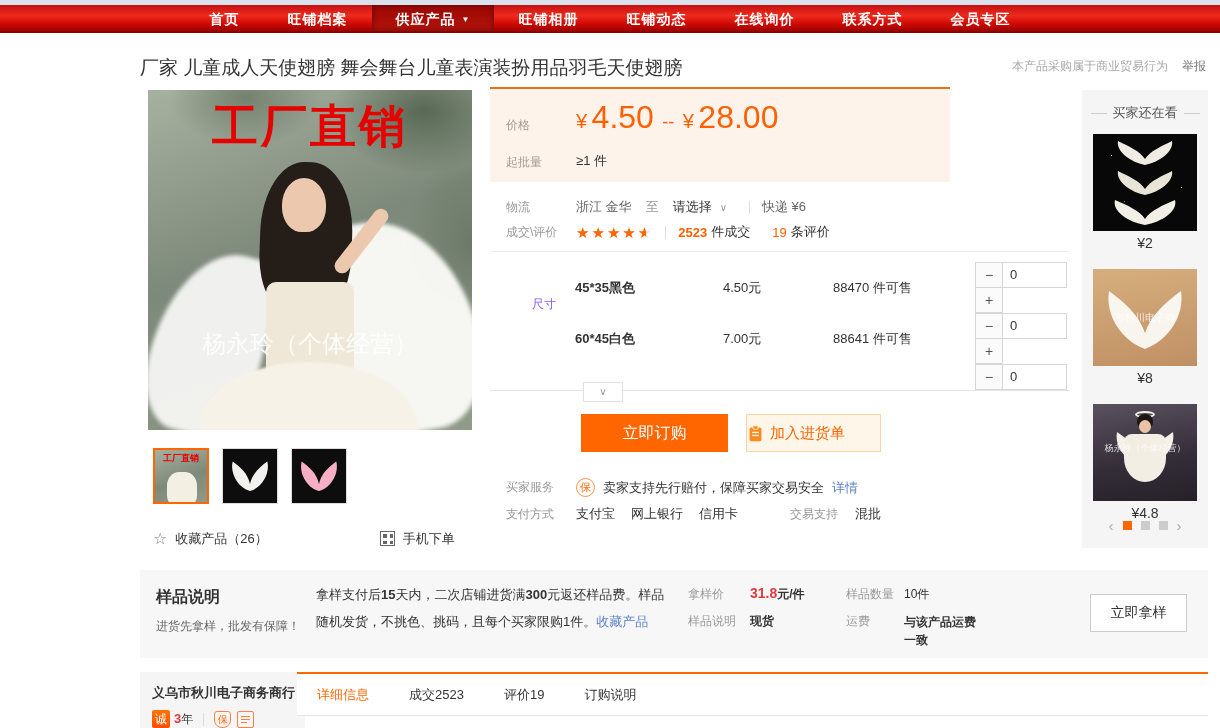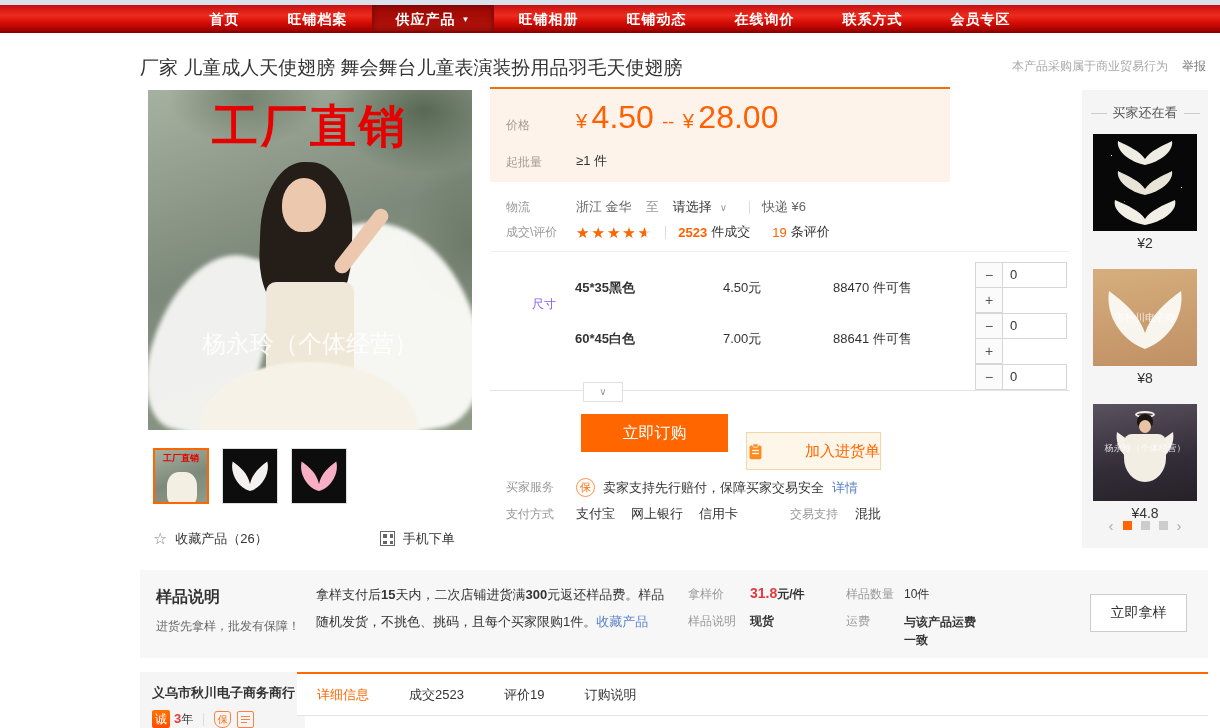--- a/index.html
+++ b/index.html
@@ -123,21 +123,21 @@
      border:1px solid #d6d6d6; background:#fff; font-size:13px; color:#333; padding-left:7px;
      font-family:"Liberation Sans","DejaVu Sans",sans-serif; }
   #divider2 { position:absolute; left:490px; top:390px; width:580px; height:1px; background:#e5e5e5; }
   #expand-tab { position:absolute; left:583px; top:382px; width:40px; height:20px; background:#fff;
      border:1px solid #e0e0e0; text-align:center; line-height:17px; color:#999; font-size:10px; cursor:pointer; }
 
   #order-btn { position:absolute; left:581px; top:414px; width:147px; height:38px; background:#ff6600;
      border:none; color:#fff; font-size:16px; cursor:pointer; font-family:inherit; }
   #cart-btn { position:absolute; left:746px; top:414px; width:135px; height:38px; background:#fdf6e9;
      border:1px solid #f3d6a4; color:#ff6600; font-size:15px; cursor:pointer; font-family:inherit;
-     display:flex; align-items:center; justify-content:space-between; gap:6px;margin-top:18px; }
+     display:flex; align-items:center; justify-content:flex-start; gap:6px; }
   #cart-btn svg { width:17px; height:17px; }
 
   #service-row { top:478px; }
   .baozhang { display:inline-flex; width:19px; height:19px; border:1px solid #ff9148; border-radius:50%;
      color:#ff6600; font-size:11px; align-items:center; justify-content:center; margin-right:8px; }
   .service-link { color:#5b82c8; margin-left:8px; cursor:pointer; }
   #payment-row { top:505px; }
   .pay-item { margin-right:16px; color:#333; cursor:pointer; }
   .trade-lbl { color:#999; font-size:12px; position:absolute; left:300px; }
   .trade-val { position:absolute; left:365px; color:#333; }

